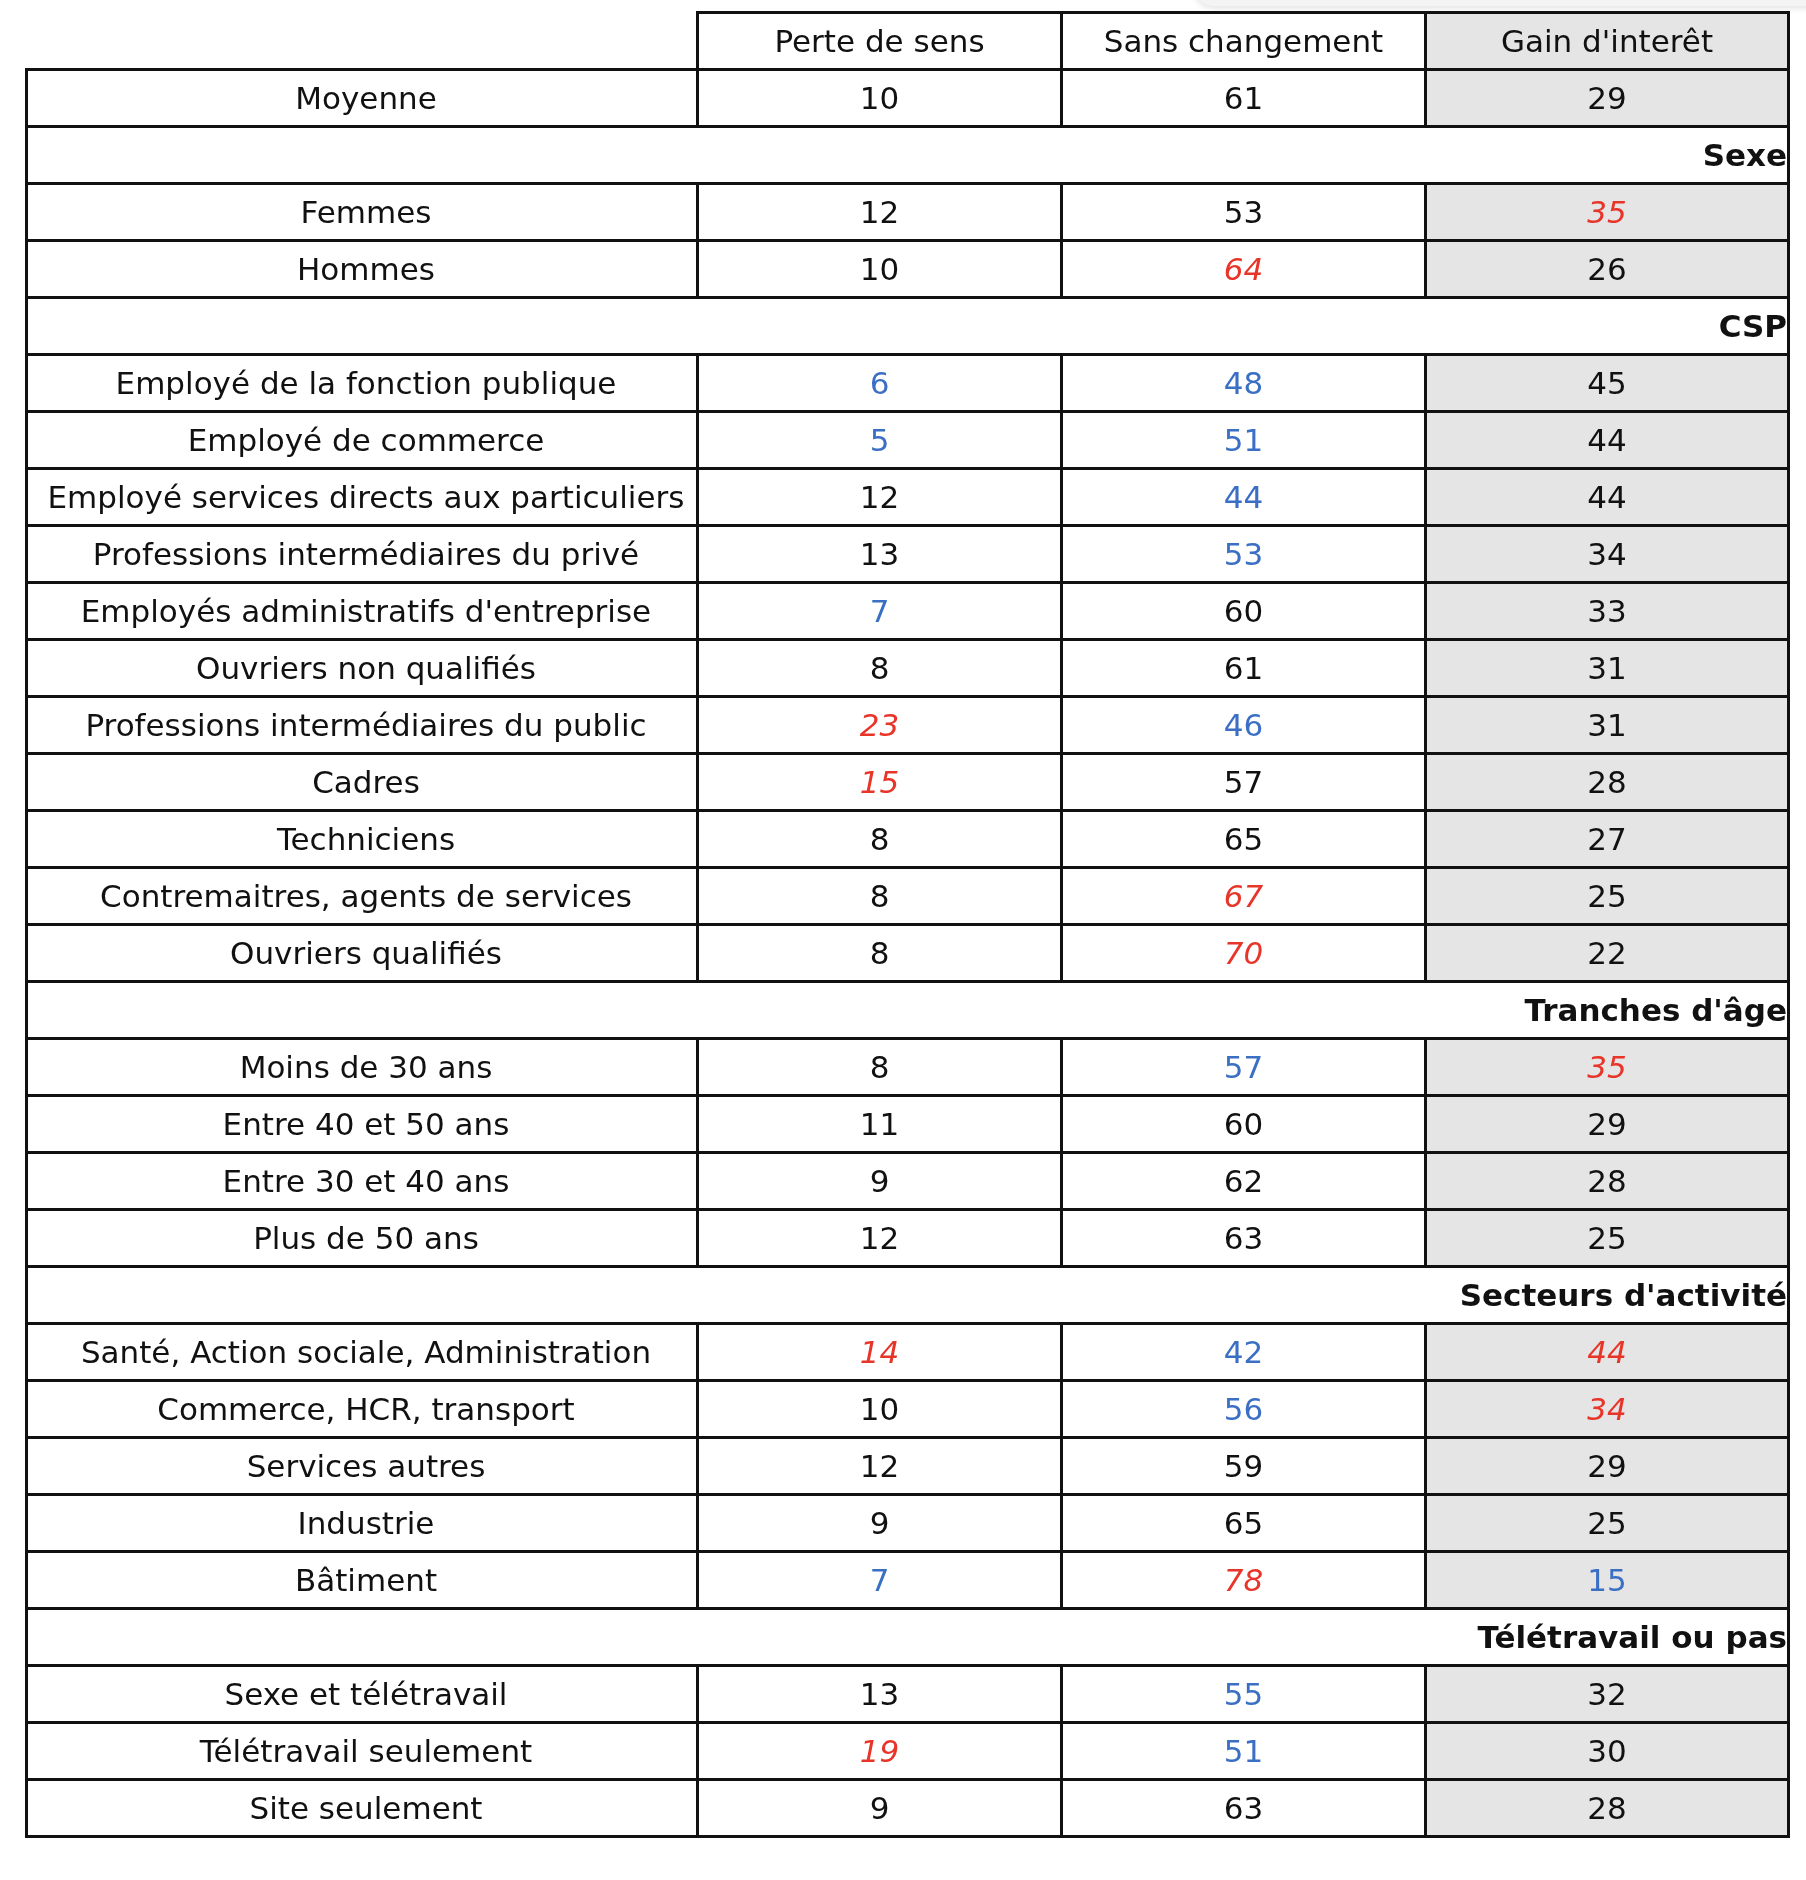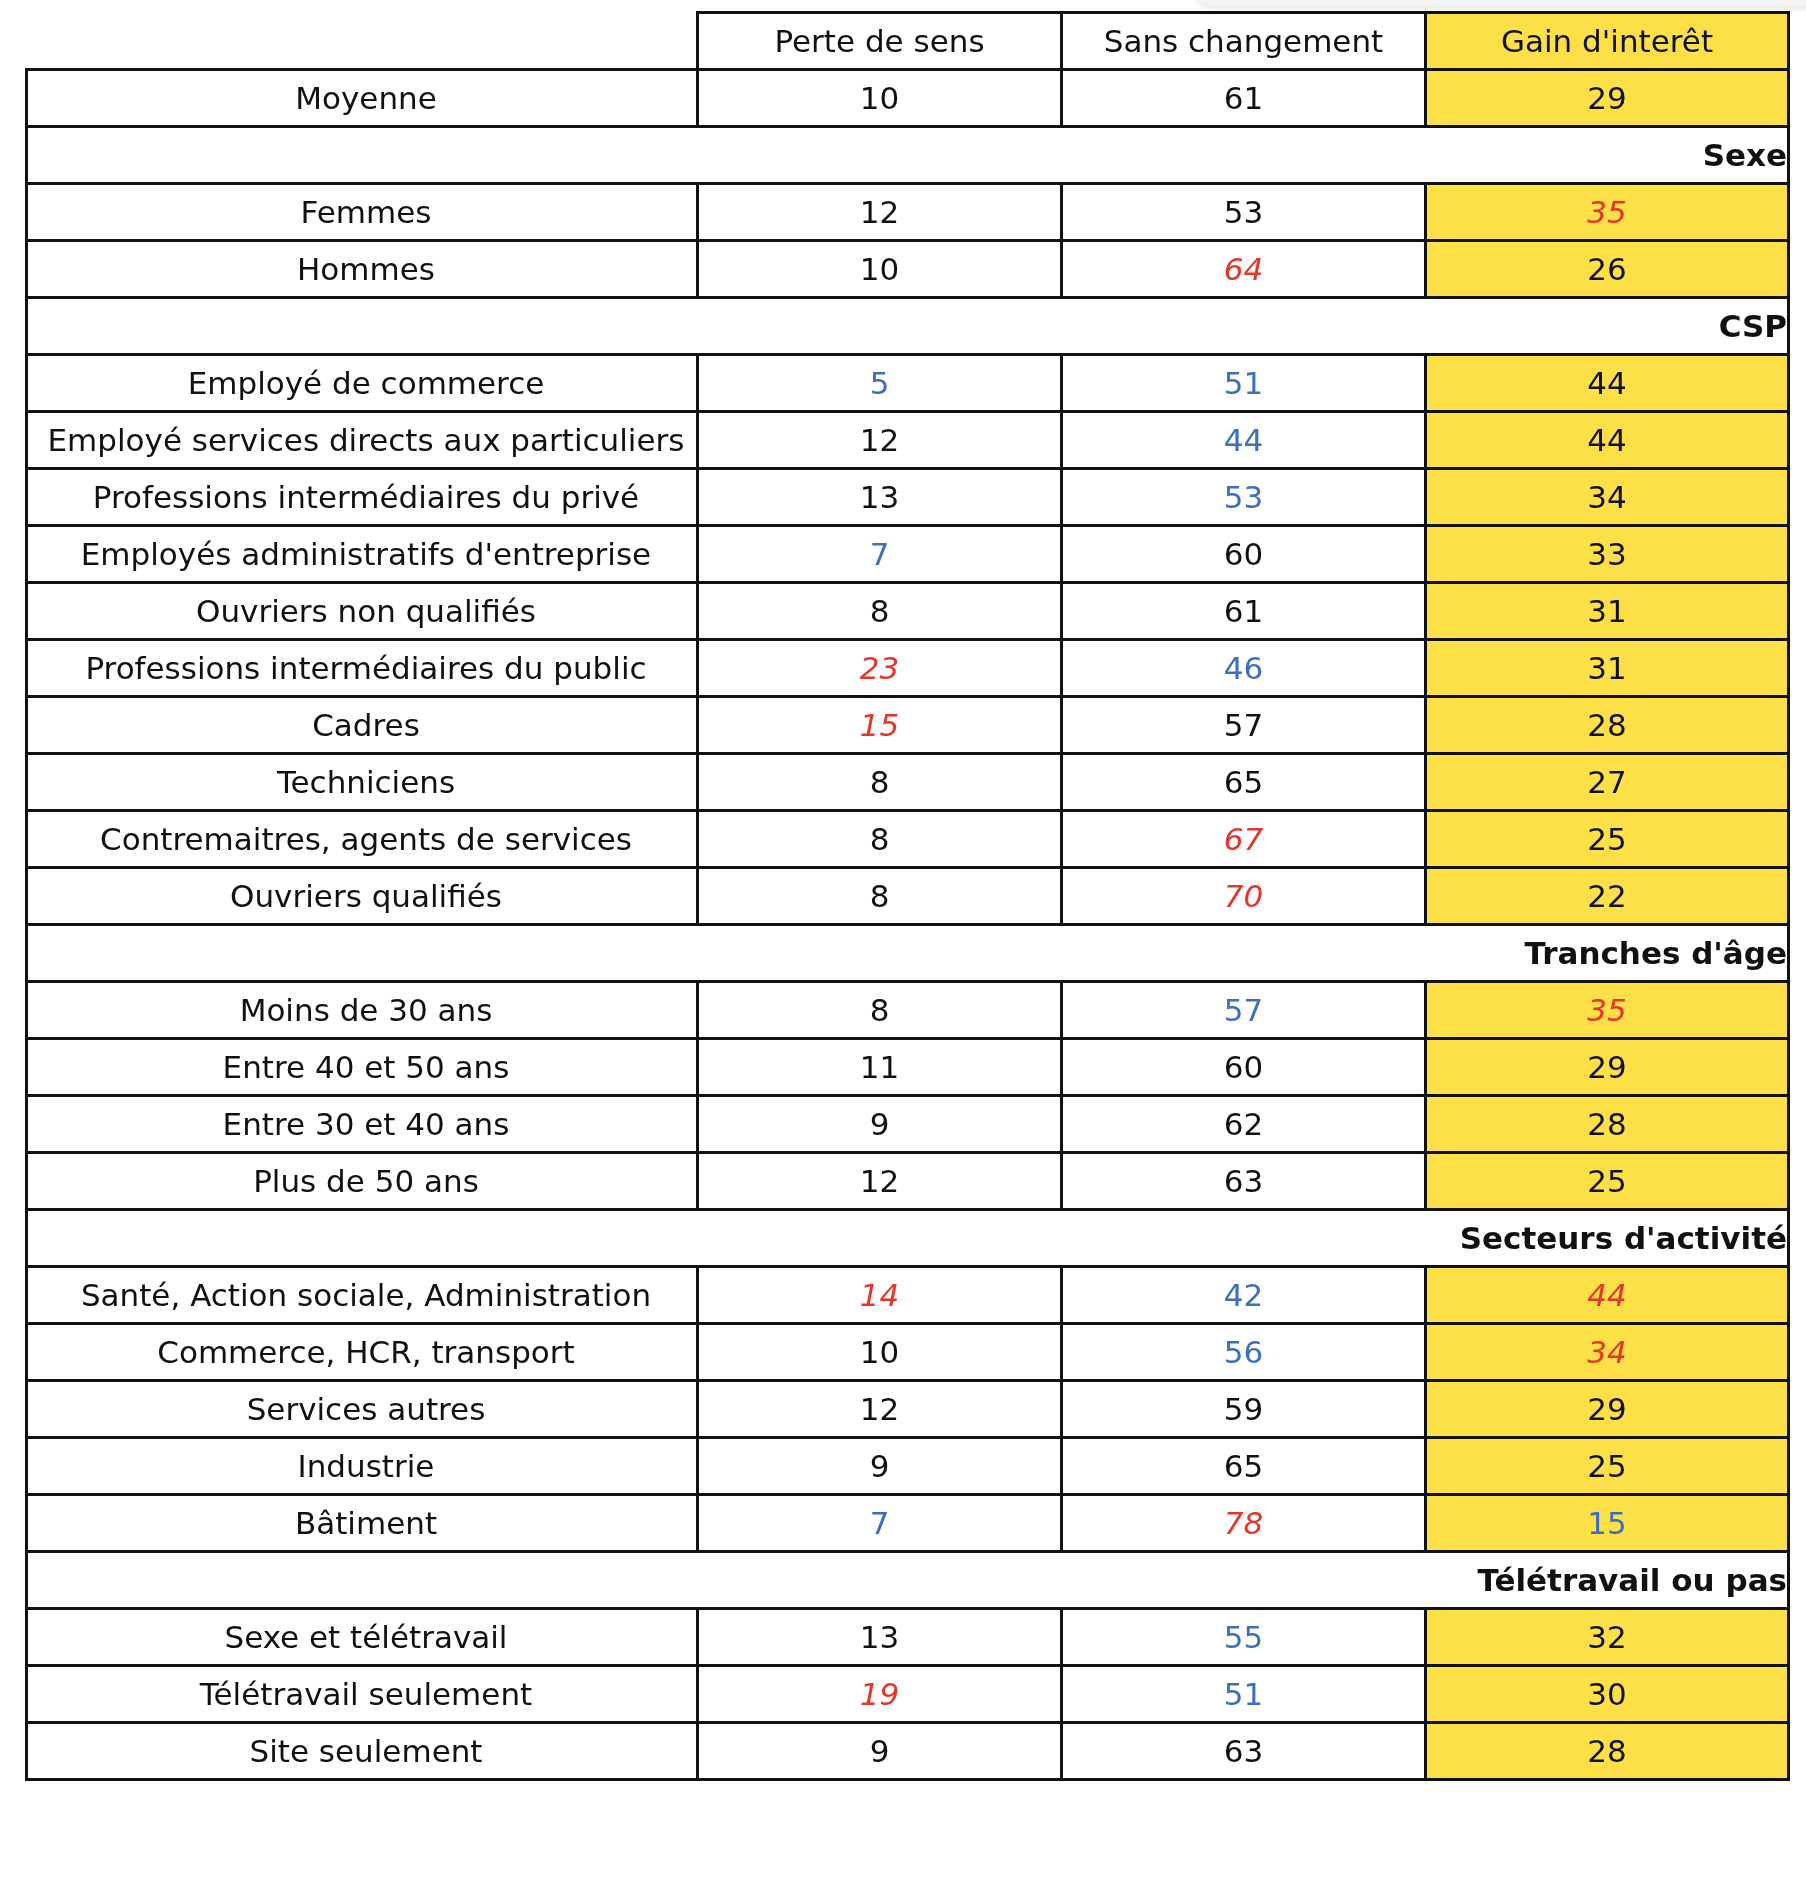--- a/index.html
+++ b/index.html
@@ -6,21 +6,21 @@
   body { width:1806px; height:1880px; position:relative; overflow:hidden;
          font-family:"DejaVu Sans", "Liberation Sans", sans-serif; color:#111; }
   .overlay { position:absolute; left:1195px; top:-30px; width:700px; height:36px;
              border-radius:18px; background:#f4f4f4; box-shadow:0 2px 6px rgba(0,0,0,0.12); }
   table { position:absolute; left:25px; top:11px; border-collapse:collapse; table-layout:fixed;padding-left:42px; }
   col.c0 { width:671px; } col.c1 { width:364px; } col.c2 { width:364px; } col.c3 { width:363px; }
   td, th { height:54px; border:3px solid #111; padding:0; font-weight:normal;
            font-size:31px; line-height:54px; white-space:nowrap; overflow:hidden; }
   td.label { text-align:center; padding-left:8px; }
   td.num, th.colhead { text-align:center; }
-  td.gain, th.gain { background:#fde047; }
+  td.gain, th.gain { background:#e5e5e5; }
   th.blank { border:none; border-bottom:3px solid #111; background:transparent; }
   td.section { text-align:right; font-weight:bold; }
   .red { color:#e8352a;font-style:italic; }
   .blue { color:#3a6fc4; }
 </style>
 </head>
 <body>
 
 <div class="overlay"></div>
 
@@ -58,20 +58,26 @@
       <tr>
         <td class="label">Hommes</td>
         <td class="num">10</td>
         <td class="num red">64</td>
         <td class="num gain">26</td>
       </tr>
       <tr>
         <td colspan="4" class="section">CSP</td>
       </tr>
       <tr>
+        <td class="label">Employé de la fonction publique</td>
+        <td class="num blue">6</td>
+        <td class="num blue">48</td>
+        <td class="num gain">45</td>
+      </tr>
+      <tr>
         <td class="label">Employé de commerce</td>
         <td class="num blue">5</td>
         <td class="num blue">51</td>
         <td class="num gain">44</td>
       </tr>
       <tr>
         <td class="label">Employé services directs aux particuliers</td>
         <td class="num">12</td>
         <td class="num blue">44</td>
         <td class="num gain">44</td>

